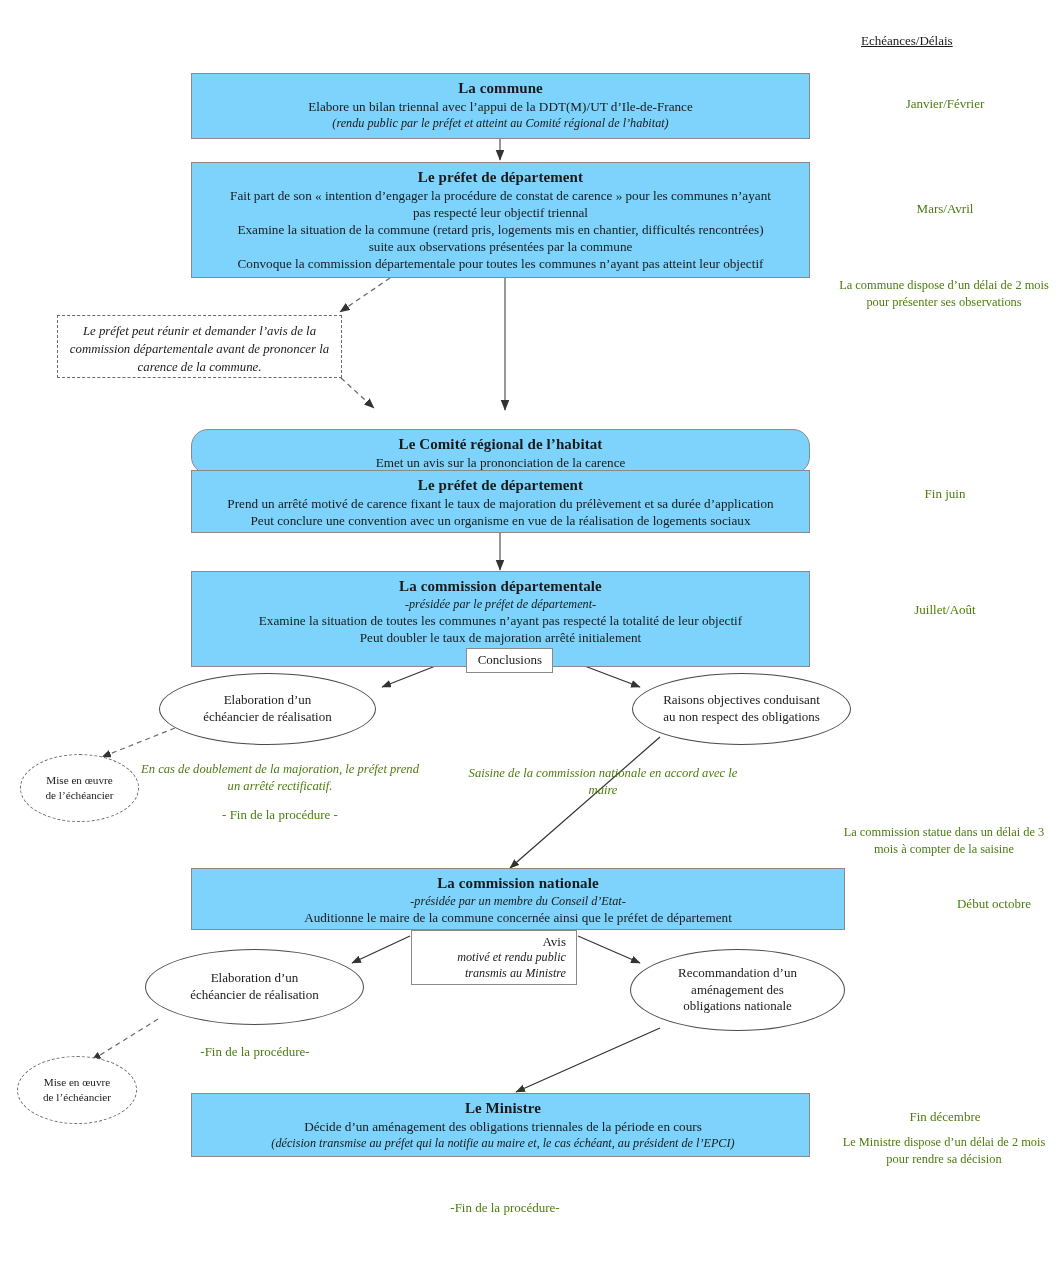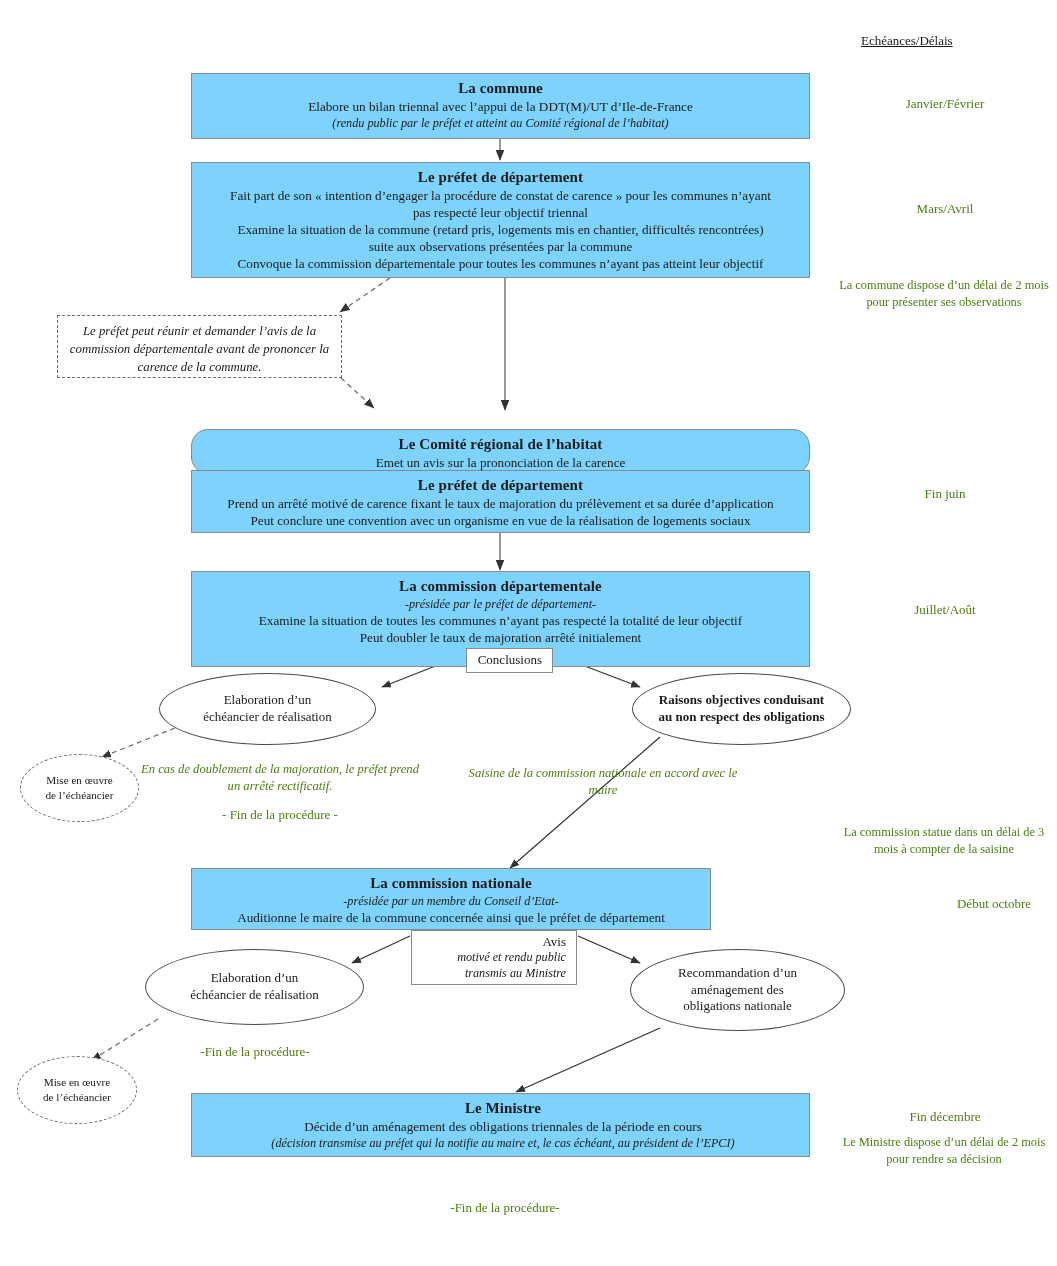--- a/index.html
+++ b/index.html
@@ -197,35 +197,35 @@
     <span>Conclusions</span>
   </div>
 
   <div class="node ellipse" style="left:159px; top:673px; width:217px; height:72px;">
     <div>
       <span>Elaboration d’un</span><br>
       <span>échéancier de réalisation</span>
     </div>
   </div>
 
-  <div class="node ellipse" style="left:632px; top:673px; width:219px; height:72px;font-weight:bold;">
+  <div class="node ellipse" style="left:632px; top:673px; width:219px; height:72px;">
     <div>
       <span>Raisons objectives conduisant</span><br>
       <span>au non respect des obligations</span>
     </div>
   </div>
 
   <div class="node ellipse dashed" style="left:20px; top:754px; width:119px; height:68px;">
     <div>
       <span>Mise en œuvre</span><br>
       <span>de l’échéancier</span>
     </div>
   </div>
 
-  <div class="node proc-box" style="left:191px; top:868px; width:520px; height:62px;">
+  <div class="node proc-box" style="left:191px; top:868px; width:654px; height:62px;">
     <span class="proc-title">La commission nationale</span>
     <span class="proc-line ital">-présidée par un membre du Conseil d’Etat-</span>
     <span class="proc-line">Auditionne le maire de la commune concernée ainsi que le préfet de département</span>
   </div>
 
   <div class="node small-box" style="left:411px; top:930px; width:166px; height:55px;">
     <span>Avis</span>
     <span class="ital">motivé et rendu public</span>
     <span class="ital">transmis au Ministre</span>
   </div>

